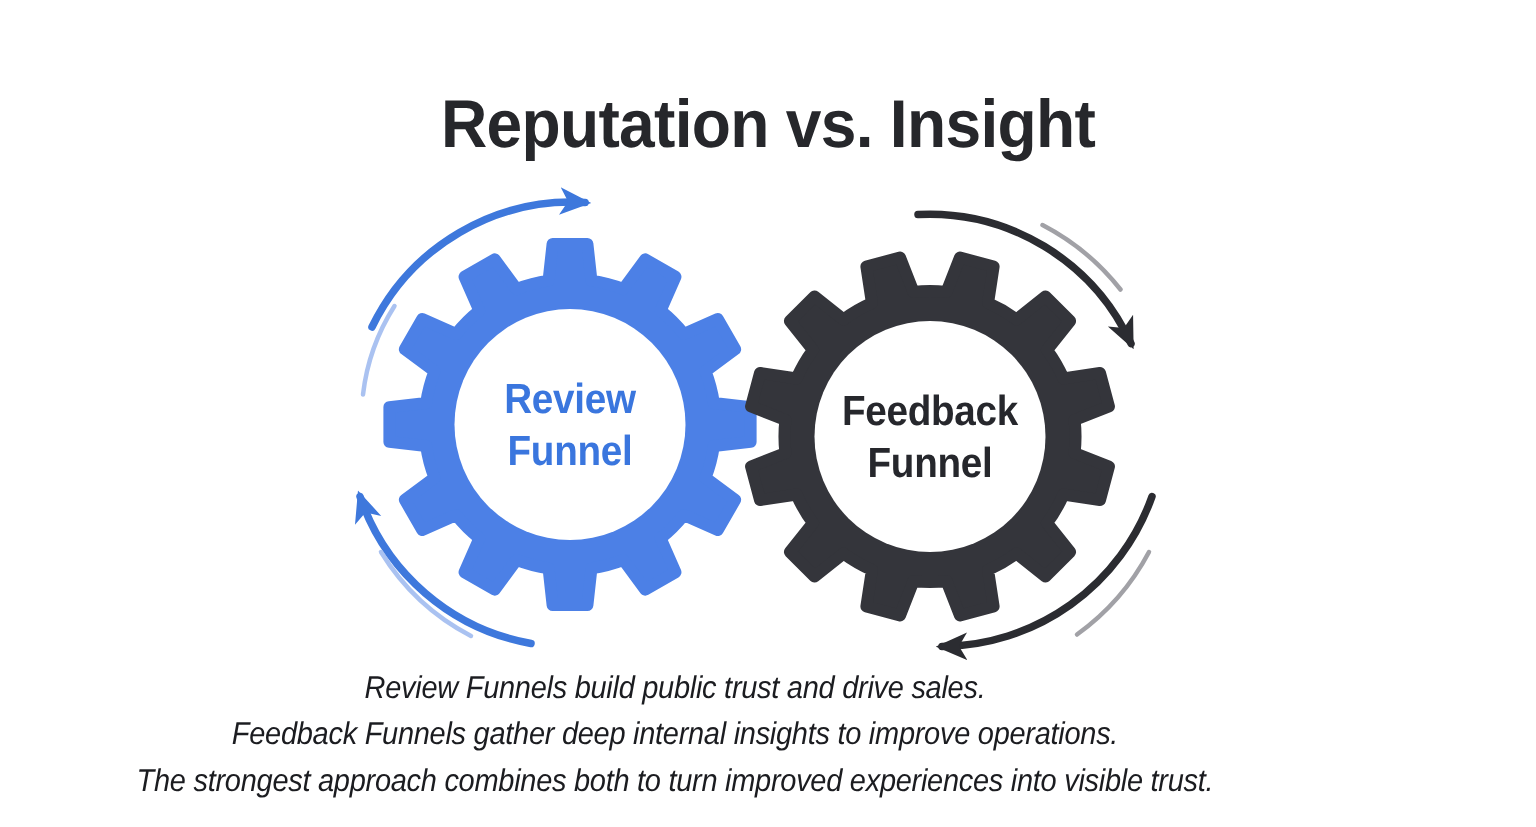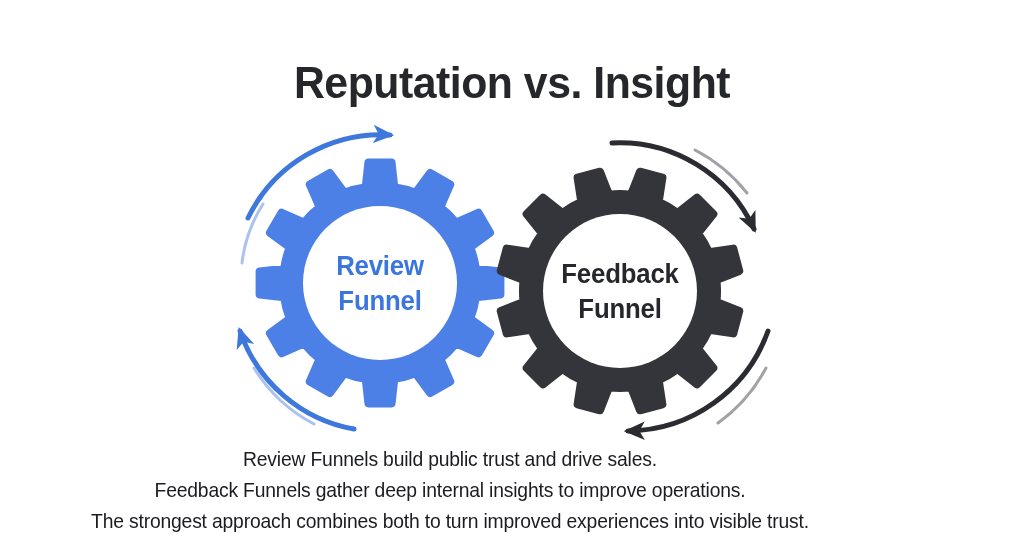--- a/index.html
+++ b/index.html
@@ -35,21 +35,21 @@
     font-weight: bold; font-size: 28px; line-height: 35px;
     letter-spacing: -0.2px;
     transform: scaleX(.92); transform-origin: 50% 50%;
   }
   .gear-label.review   { left: 290px; top: 237px; width: 180px; color: var(--review-text); }
   .gear-label.feedback { left: 530px; top: 245px; width: 180px; color: var(--feedback-text); }
 
   .caption {
     position: absolute; top: 432px; left: 0; width: 900px;
     text-align: center; color: var(--caption, #1b1c20);
-    font-size: 21px; line-height: 31px; letter-spacing: -0.2px;
+    font-size: 21px; line-height: 31px; letter-spacing: -0.2px; font-style: italic;
   }
   .caption .line { transform: scaleX(.92); transform-origin: 50% 50%; }
 </style>
 </head>
 <body>
 
 <div class="stage">
 
   <div class="title">Reputation vs. Insight</div>
 

